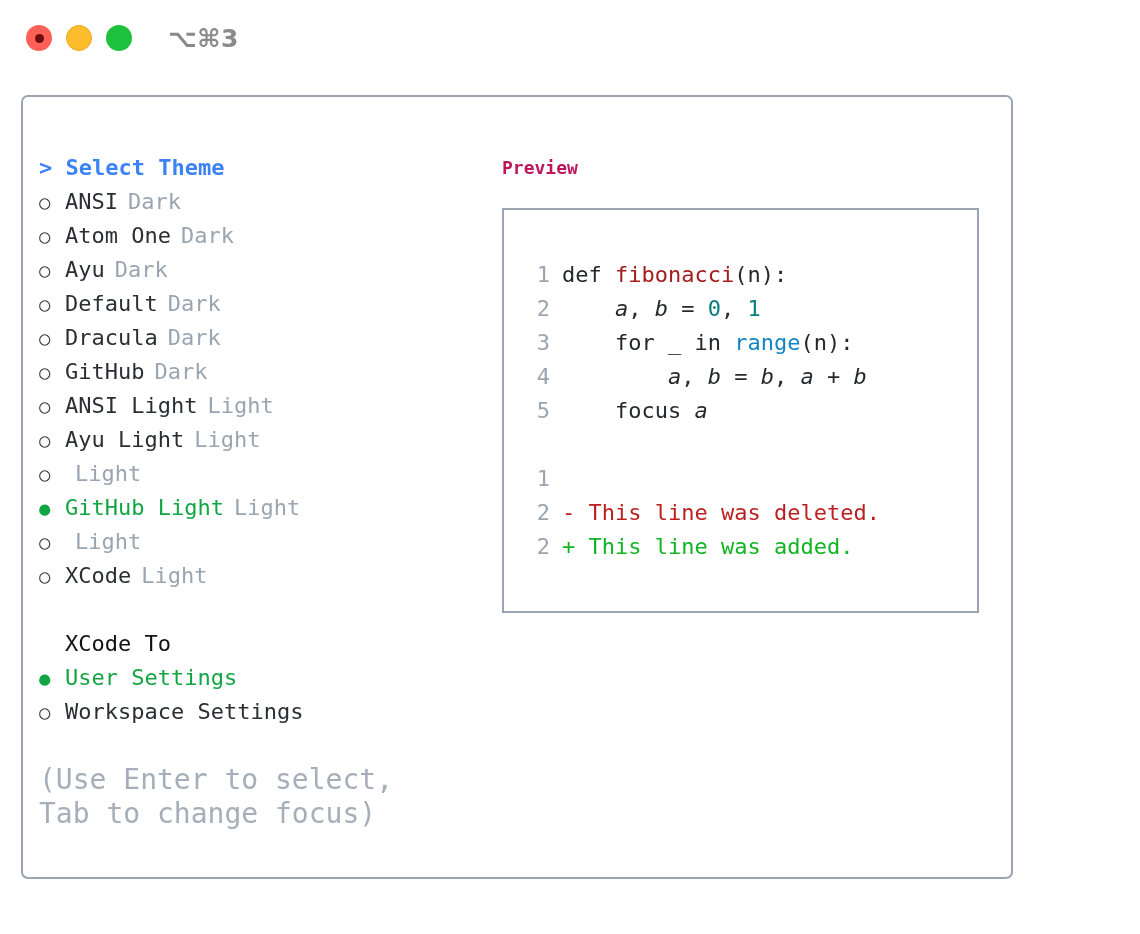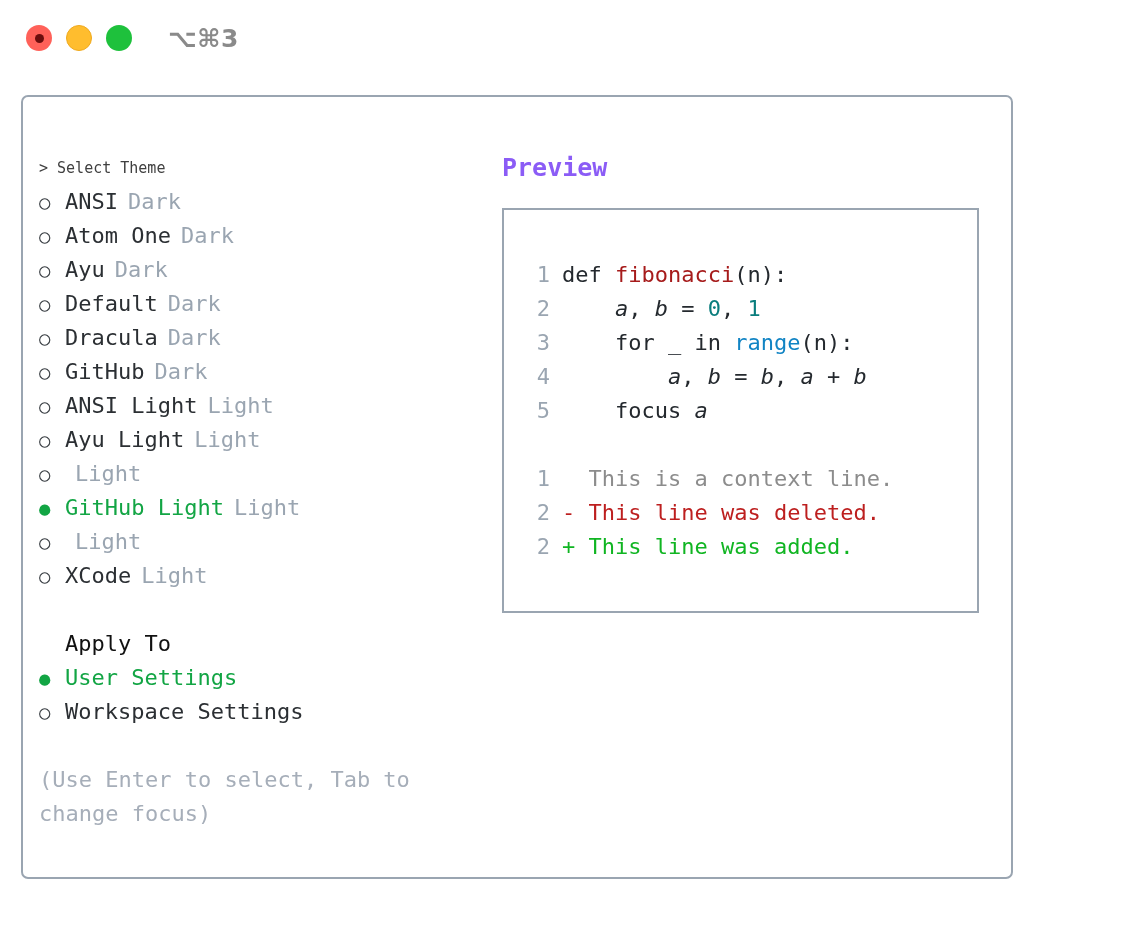--- a/index.html
+++ b/index.html
@@ -87,23 +87,23 @@
 
   
   .left-col {
     position: absolute;
     left: 16px;
     top: 54px;
     width: 440px;
   }
 
   .section-title {
-    font-size: 15px;
-    font-weight: 400;
-    color: #404040;
+    font-size: 22px;
+    font-weight: 700;
+    color: #3b82f6;
     line-height: 34px;
     white-space: pre;
   }
 
   .opt-row {
     display: flex;
     align-items: baseline;
     line-height: 34px;
     height: 34px;
     font-size: 22px;
@@ -130,37 +130,37 @@
     color: #111111;
     line-height: 34px;
     padding-left: 26px;
     white-space: pre;
   }
 
   .spacer-lg { height: 34px; }
 
   .hint {
     color: #a6aeb9;
-    font-size: 22px;
+    font-size: 28px;
     line-height: 34px;
     width: 412px;
     white-space: pre-wrap;
   }
 
   
   .right-col {
     position: absolute;
     left: 479px;
     top: 54px;
     width: 490px;
   }
   .preview-title {
-    font-size: 25px;
+    font-size: 18px;
     font-weight: 700;
-    color: #8b5cf6;
+    color: #be185d;
     line-height: 34px;
     white-space: pre;
   }
   .preview-box {
     margin-top: 23px;
     width: 477px;
     height: 405px;
     border: 2px solid #9aa5b1;
     box-sizing: border-box;
     background: #ffffff;
@@ -227,21 +227,21 @@
           <div class="opt-row"><span class="marker">○</span><span class="opt-label">ANSI Light</span><span class="opt-tag">Light</span></div>
           <div class="opt-row"><span class="marker">○</span><span class="opt-label">Ayu Light</span><span class="opt-tag">Light</span></div>
           <div class="opt-row"><span class="marker">○</span><span class="opt-tag">Light</span></div>
           <div class="opt-row"><span class="marker sel">●</span><span class="opt-label sel">GitHub Light</span><span class="opt-tag">Light</span></div>
           <div class="opt-row"><span class="marker">○</span><span class="opt-tag">Light</span></div>
           <div class="opt-row"><span class="marker">○</span><span class="opt-label">XCode</span><span class="opt-tag">Light</span></div>
         </div>
 
       <div class="spacer-lg"></div>
 
-      <div class="apply-title">Apply To</div>
+      <div class="apply-title">XCode To</div>
 
       <div id="apply-list">
           <div class="opt-row"><span class="marker sel">●</span><span class="opt-label sel">User Settings</span></div>
           <div class="opt-row"><span class="marker">○</span><span class="opt-label">Workspace Settings</span></div>
         </div>
 
       <div class="spacer-lg"></div>
 
       <div class="hint">(Use Enter to select, Tab to change focus)</div>
     </div>
@@ -253,21 +253,21 @@
         <div class="code">
           <div id="code-lines">
               <div class="code-line"><span class="gutter">1</span><span class="tok-plain">def </span><span class="tok-fn">fibonacci</span><span class="tok-plain">(n):</span></div>
               <div class="code-line"><span class="gutter">2</span><span class="tok-plain">    </span><span class="tok-ital">a</span><span class="tok-plain">, </span><span class="tok-ital">b</span><span class="tok-plain"> = </span><span class="tok-num">0</span><span class="tok-plain">, </span><span class="tok-num">1</span></div>
               <div class="code-line"><span class="gutter">3</span><span class="tok-plain">    for _ in </span><span class="tok-call">range</span><span class="tok-plain">(n):</span></div>
               <div class="code-line"><span class="gutter">4</span><span class="tok-plain">        </span><span class="tok-ital">a</span><span class="tok-plain">, </span><span class="tok-ital">b</span><span class="tok-plain"> = </span><span class="tok-ital">b</span><span class="tok-plain">, </span><span class="tok-ital">a</span><span class="tok-plain"> + </span><span class="tok-ital">b</span></div>
               <div class="code-line"><span class="gutter">5</span><span class="tok-plain">    focus </span><span class="tok-ital">a</span></div>
             </div>
           <div class="blank-line"></div>
           <div id="diff-lines">
-              <div class="code-line"><span class="gutter">1</span><span class="diff-ctx"> </span><span class="diff-ctx"> This is a context line.</span></div>
+              <div class="code-line"><span class="gutter">1</span><span class="diff-ctx"> </span></div>
               <div class="code-line"><span class="gutter">2</span><span class="diff-del">-</span><span class="diff-del"> This line was deleted.</span></div>
               <div class="code-line"><span class="gutter">2</span><span class="diff-add">+</span><span class="diff-add"> This line was added.</span></div>
             </div>
         </div>
       </div>
     </div>
 
   </div>
 </div>
 

